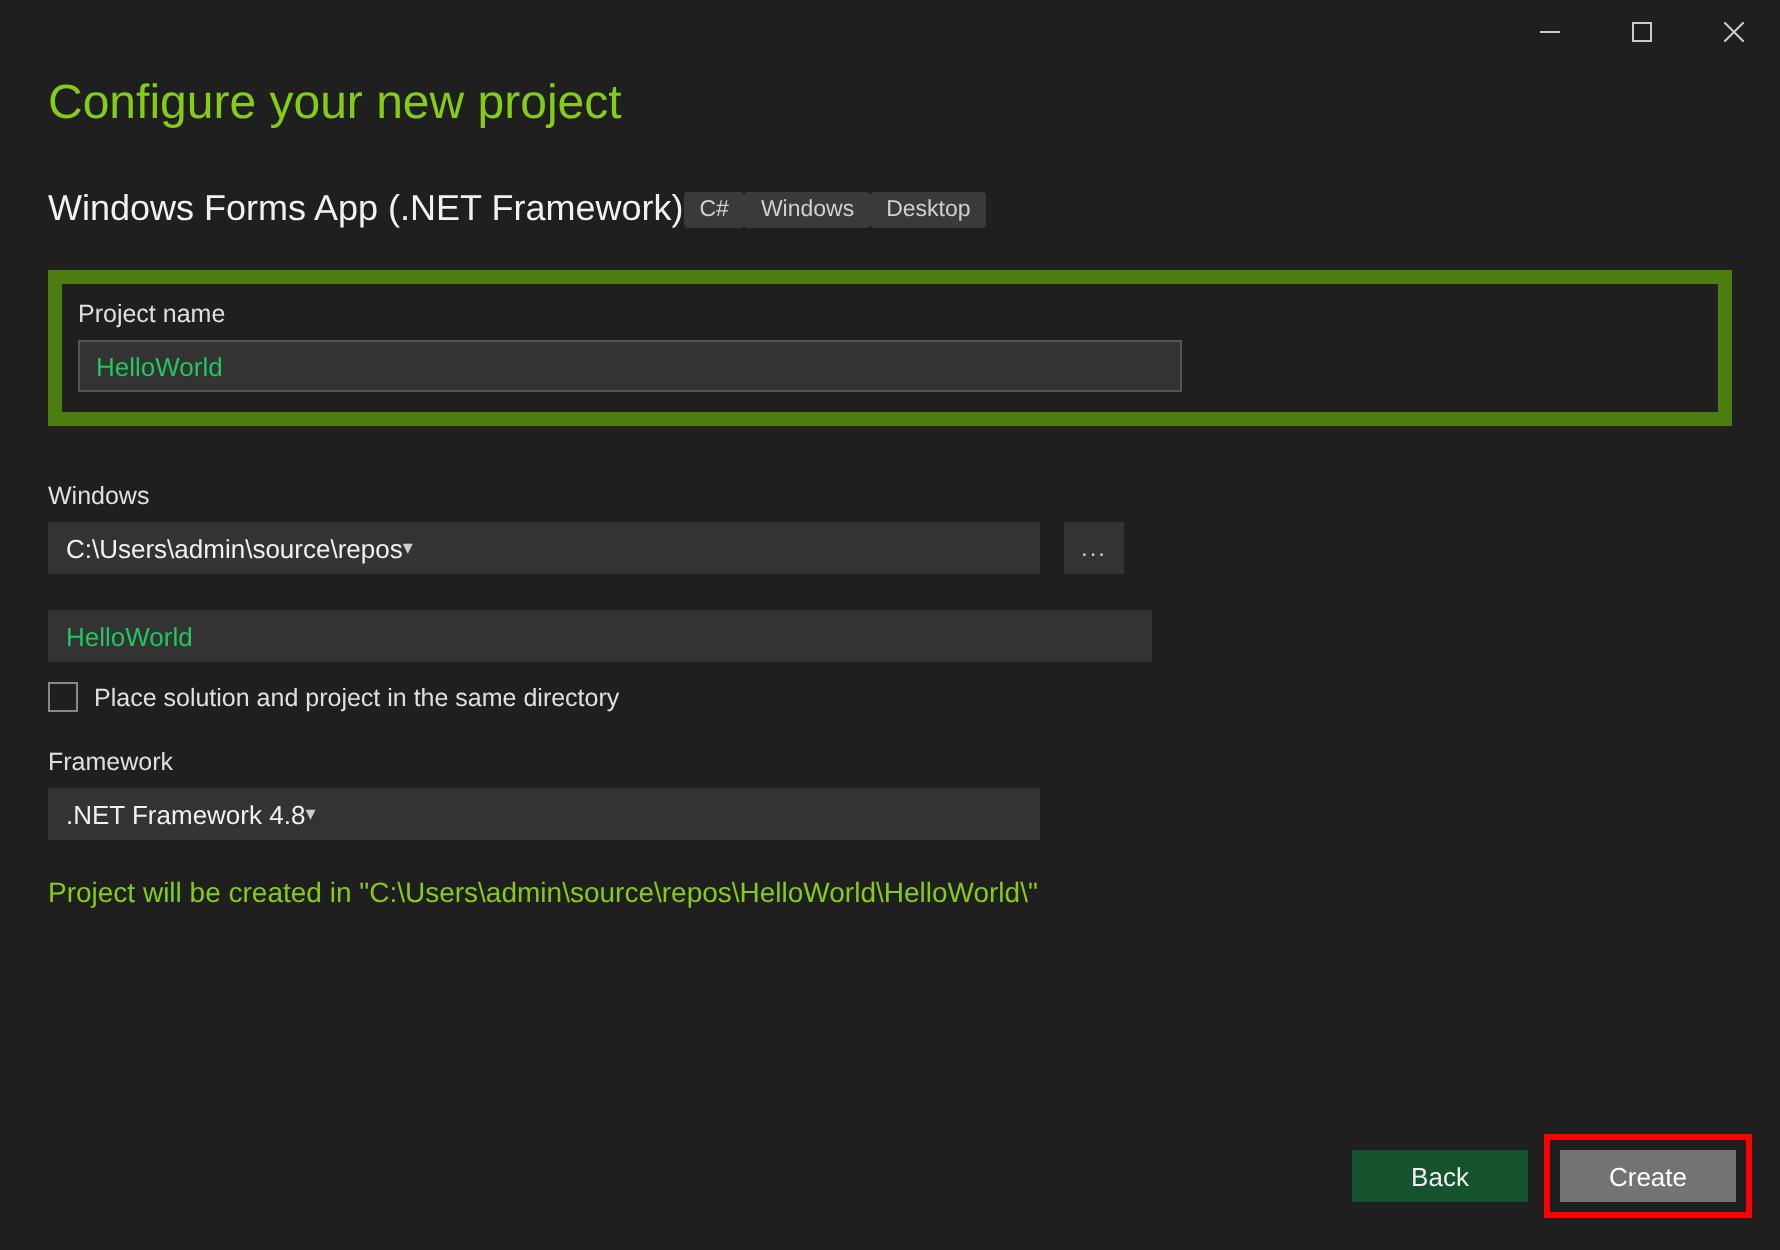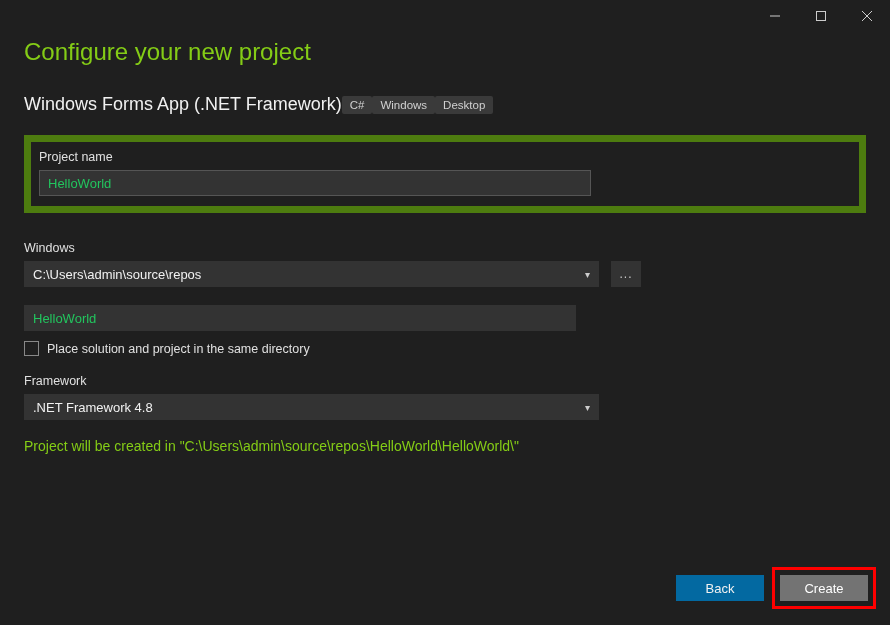--- a/index.html
+++ b/index.html
@@ -87,30 +87,29 @@
       font-family: inherit;
       outline: none;
     }
     .text-input.readonly { border: 1px solid #333333; }
     .dropdown-row {
       display: flex;
       gap: 12px;
       align-items: center;
     }
     .dropdown {
-      width: 575px;
+      width: 496px;
       height: 26px;
       background: #333333;
       border: 1px solid #333333;
       color: #f1f1f1;
       padding: 0 8px;
       font-size: 13px;
       display: flex;
       align-items: center;
-      justify-content: space-between;
       cursor: pointer;
     }
     .chevron { font-size: 10px; color: #ccc; }
     .browse-btn {
       width: 30px;
       height: 26px;
       background: #333333;
       color: #ccc;
       display: flex;
       align-items: center;
@@ -157,21 +156,21 @@
     .btn {
       width: 88px;
       height: 26px;
       display: flex;
       align-items: center;
       justify-content: center;
       font-size: 13px;
       cursor: pointer;
     }
     .btn-back {
-      background: #0369a1;
+      background: #14532d;
       color: #f1f1f1;
     }
     .btn-create {
       background: #737373;
       color: #ffffff;
     }
     .create-highlight {
       border: 3px solid #ff0000;
       padding: 5px;
     }

